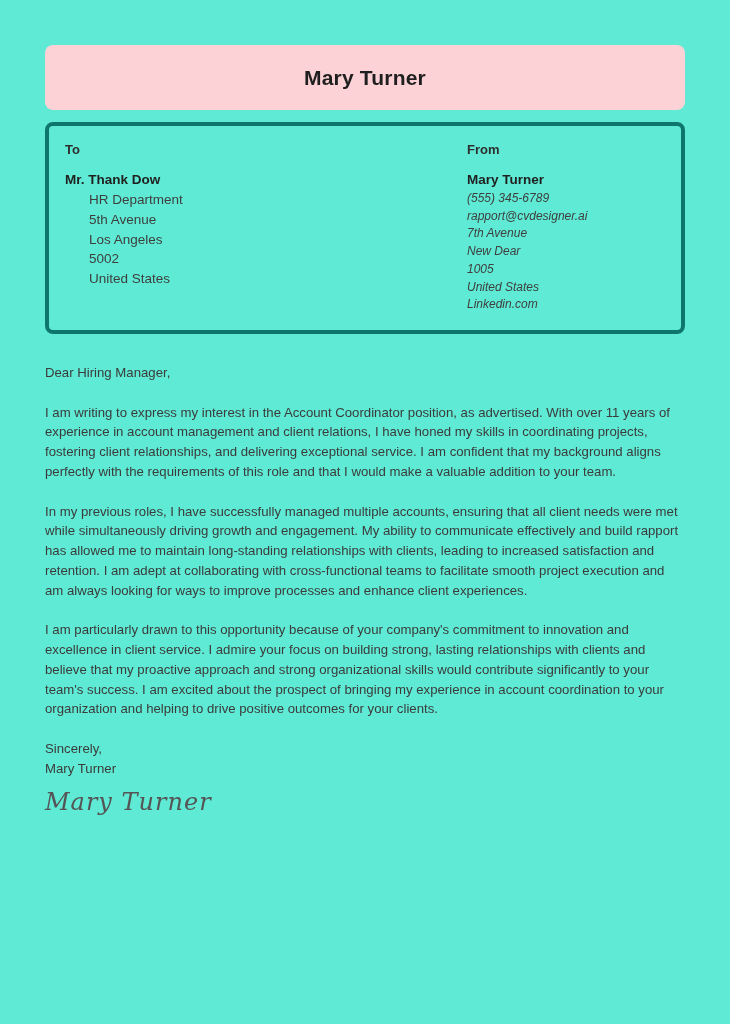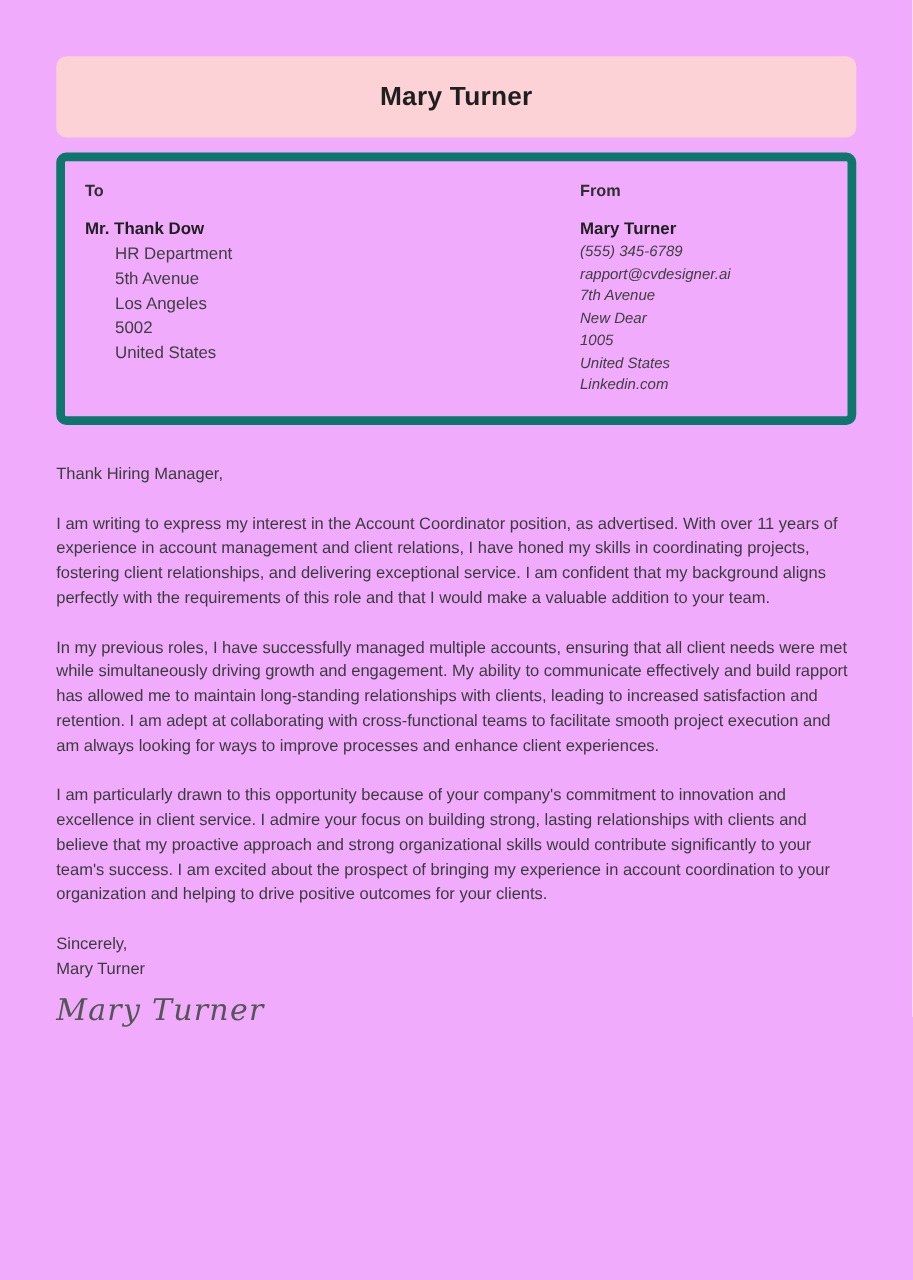--- a/index.html
+++ b/index.html
@@ -5,21 +5,21 @@
   * { margin: 0; padding: 0; box-sizing: border-box; }
   html, body {
     width: 730px;
     background: #ffffff;
     font-family: "Liberation Sans", sans-serif;
     color: #3c3c3c;
   }
   .page {
     width: 730px;
     height: 1024px;
-    background: #f0abfc;
+    background: #5eead4;
     position: relative;
   }
   .content {
     width: 640px;
     margin: 0 auto;
     padding-top: 45px;
   }
   
   .banner {
     background: #fcd2d6;
@@ -31,21 +31,21 @@
   }
   .banner h1 {
     font-size: 21px;
     font-weight: bold;
     color: #1f1f1f;
     letter-spacing: 0.2px;
   }
   
   .address-card {
     margin-top: 12px;
-    border: 7px solid #0f766e;
+    border: 4px solid #0f766e;
     border-radius: 8px;
     padding: 16px;
     display: flex;
     min-height: 208px;
   }
   .col-to { flex: 1; }
   .col-from { width: 198px; }
   .col-label {
     font-size: 13px;
     font-weight: bold;
@@ -141,21 +141,21 @@
         <div class="from-line">7th Avenue</div>
         <div class="from-line">New Dear</div>
         <div class="from-line">1005</div>
         <div class="from-line">United States</div>
         <div class="from-line">Linkedin.com</div>
       </div>
     </div>
 
 
     <div class="letter-body">
-      <div class="salutation">Thank Hiring Manager,</div>
+      <div class="salutation">Dear Hiring Manager,</div>
       <p>I am writing to express my interest in the Account Coordinator position, as advertised. With over 11 years of experience in account management and client relations, I have honed my skills in coordinating projects, fostering client relationships, and delivering exceptional service. I am confident that my background aligns perfectly with the requirements of this role and that I would make a valuable addition to your team.</p>
       <p>In my previous roles, I have successfully managed multiple accounts, ensuring that all client needs were met while simultaneously driving growth and engagement. My ability to communicate effectively and build rapport has allowed me to maintain long-standing relationships with clients, leading to increased satisfaction and retention. I am adept at collaborating with cross-functional teams to facilitate smooth project execution and am always looking for ways to improve processes and enhance client experiences.</p>
       <p>I am particularly drawn to this opportunity because of your company's commitment to innovation and excellence in client service. I admire your focus on building strong, lasting relationships with clients and believe that my proactive approach and strong organizational skills would contribute significantly to your team's success. I am excited about the prospect of bringing my experience in account coordination to your organization and helping to drive positive outcomes for your clients.</p>
       <div class="closing-block">
         <div class="closing-line">Sincerely,</div>
         <div class="closing-line">Mary Turner</div>
       </div>
       <div class="signature">Mary Turner</div>
     </div>
 

